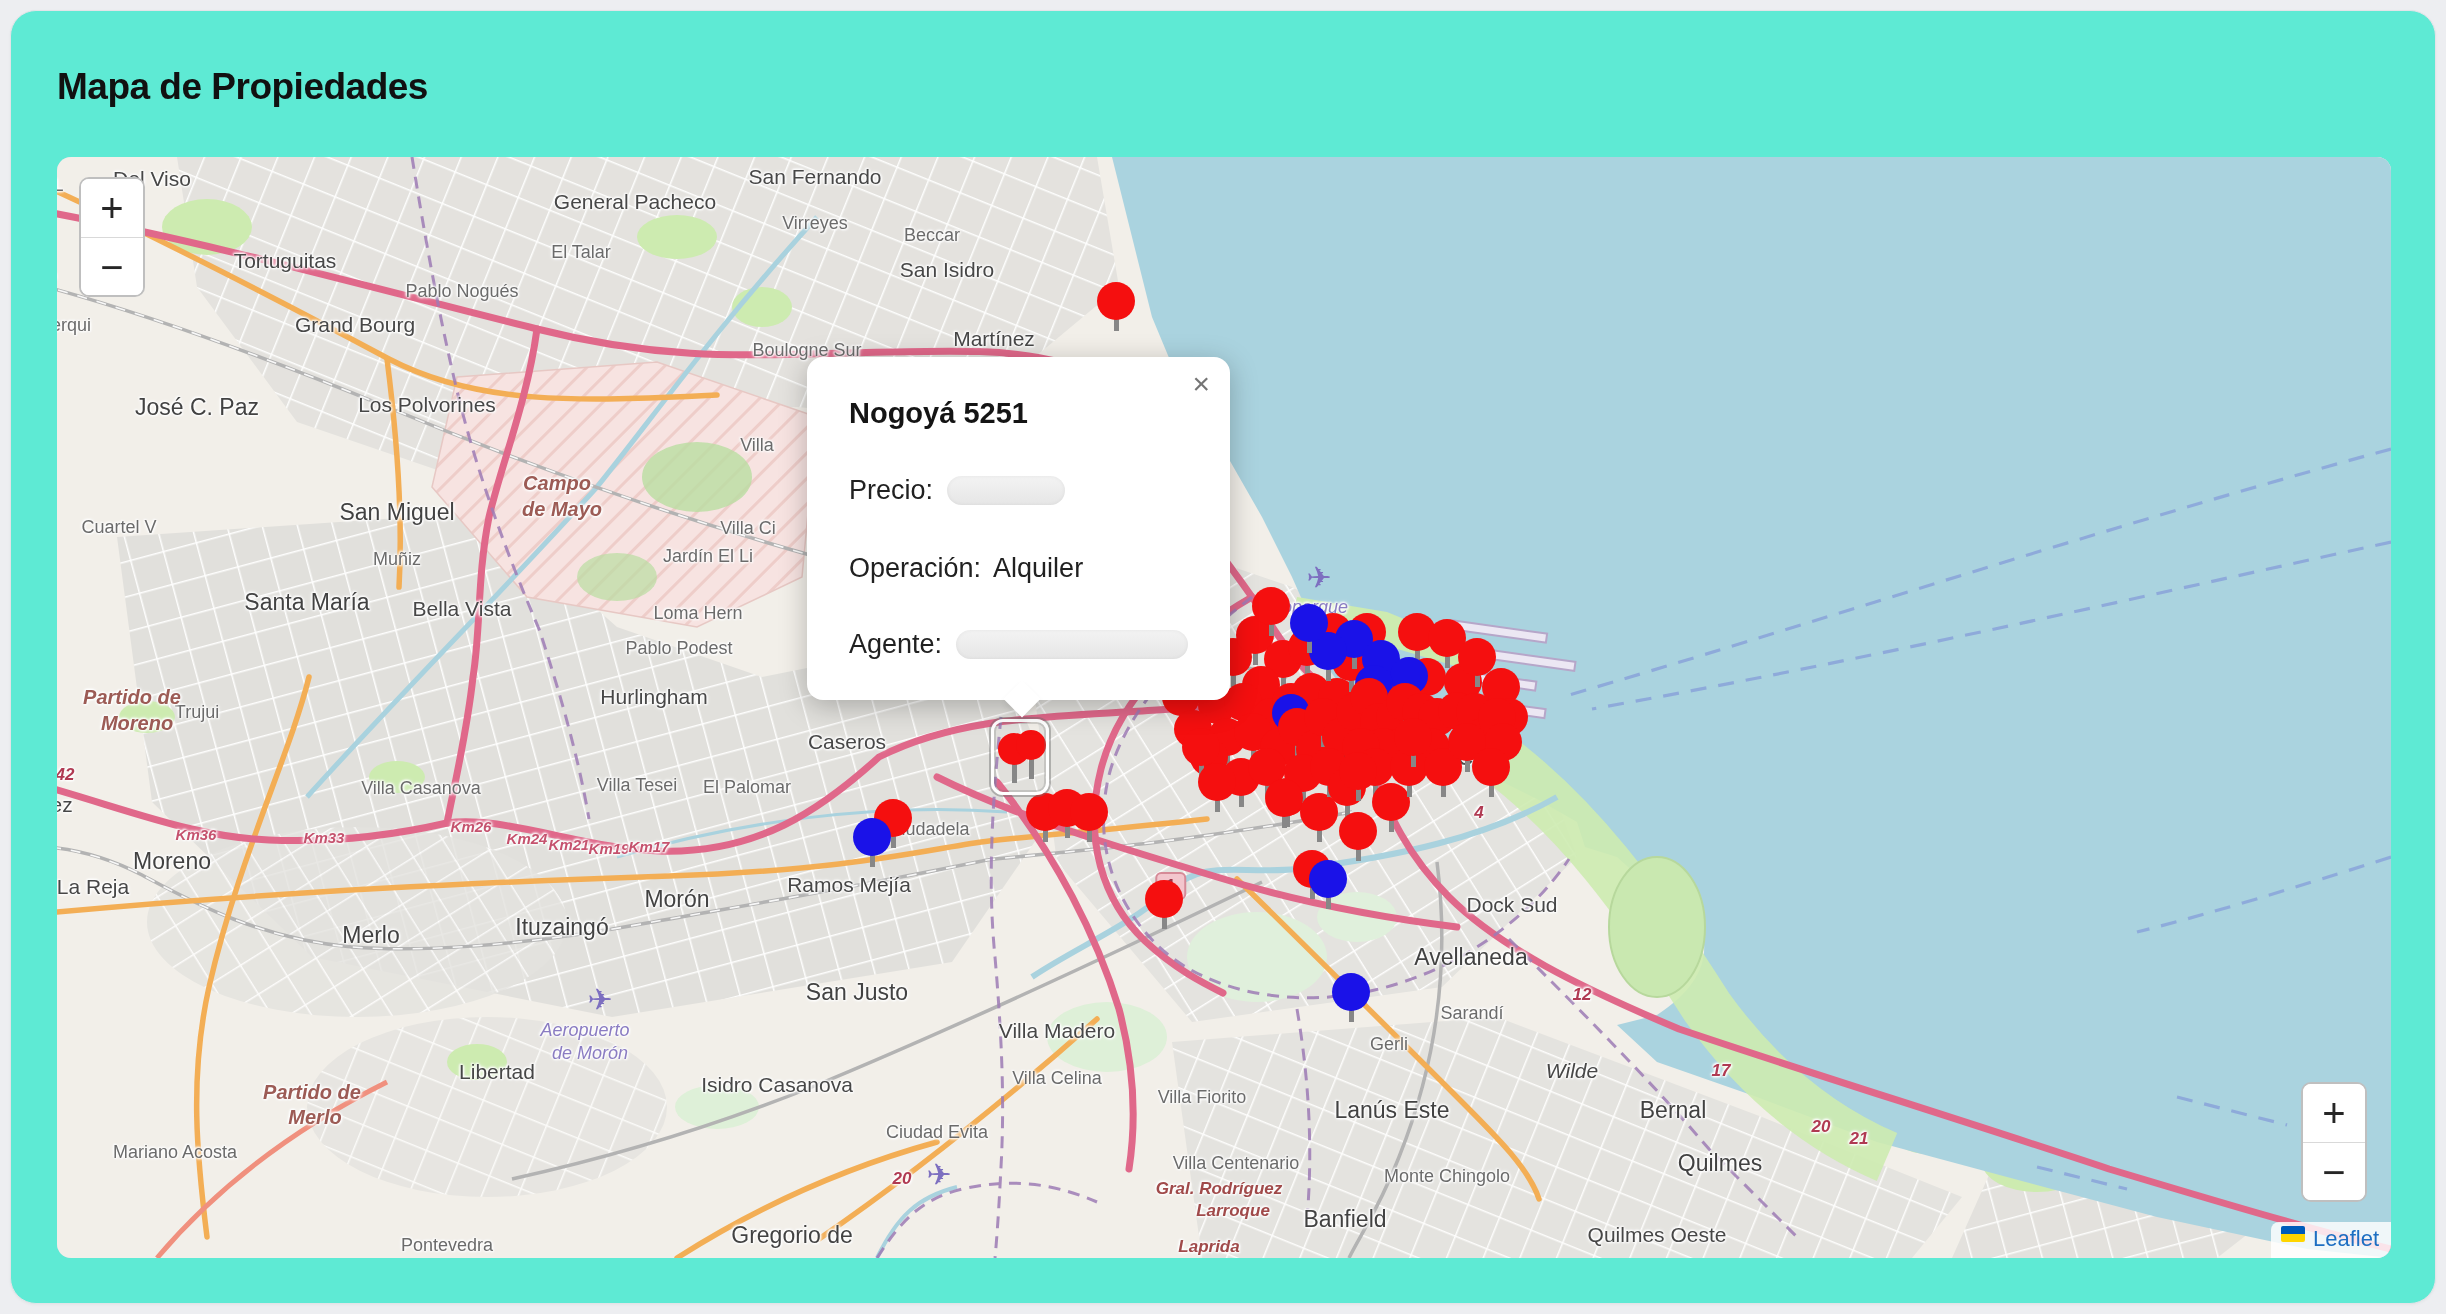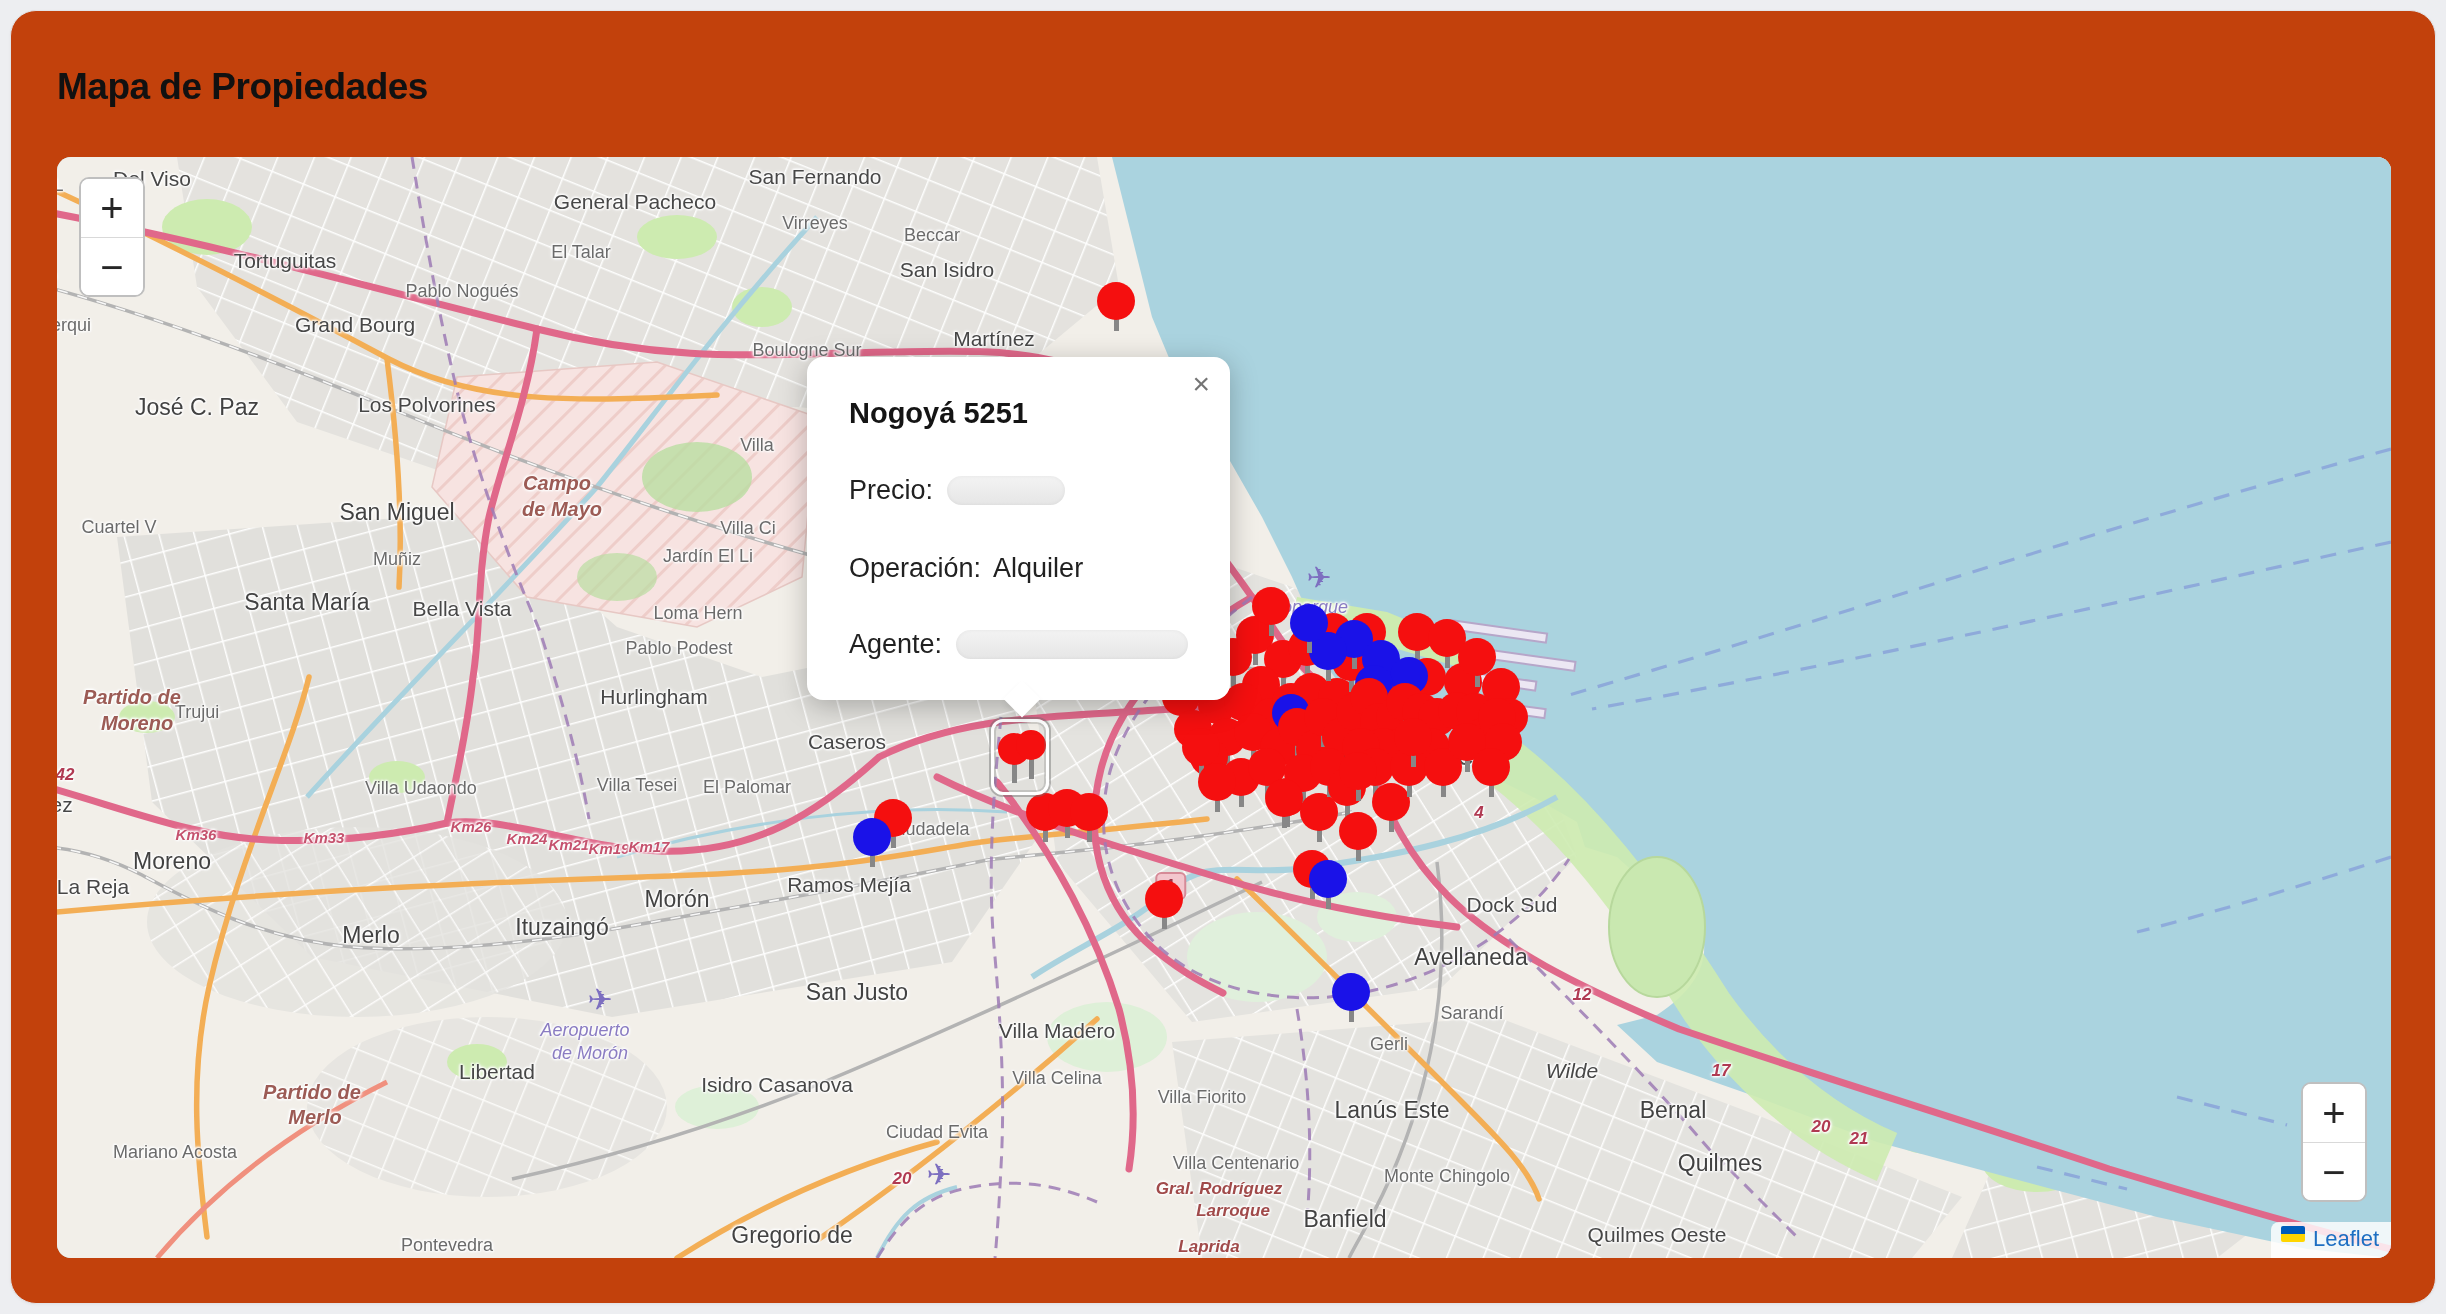--- a/index.html
+++ b/index.html
@@ -1,17 +1,17 @@
 <!DOCTYPE html>
 <html><head>
 <meta charset="utf-8">
 <style>
   html,body{margin:0;padding:0;background:#edeef1;font-family:"Liberation Sans",sans-serif;}
   .stage{position:relative;width:2446px;height:1314px;background:#edeef1;overflow:hidden;}
-  .card{position:absolute;left:10px;top:10px;right:10px;bottom:10px;background:#c2410c;border:1px solid #e3e4e8;border-radius:26px;box-shadow:0 1px 3px rgba(0,0,0,.04);}
+  .card{position:absolute;left:10px;top:10px;right:10px;bottom:10px;background:#5eead4;border:1px solid #e3e4e8;border-radius:26px;box-shadow:0 1px 3px rgba(0,0,0,.04);}
   .hdr{position:absolute;left:46px;right:46px;top:28px;height:96px;display:flex;align-items:center;justify-content:space-between;}
   .title{font-size:37px;font-weight:700;color:#111;margin:0;letter-spacing:-.5px;}
   .toggles{display:flex;align-items:center;gap:46px;}
   .tg{display:flex;align-items:center;gap:16px;cursor:pointer;}
   .pill{position:relative;width:62px;height:34px;border-radius:17px;background:#191919;display:inline-block;}
   .knob{position:absolute;right:1px;top:1px;width:32px;height:32px;border-radius:50%;background:#fff;border:2px solid #191919;box-sizing:border-box;}
   .tg-lb{font-size:29px;font-weight:700;color:#111;}
   .map{position:absolute;left:46px;top:146px;width:2334px;height:1101px;border-radius:14px;overflow:hidden;background:#aad3df;}
   .map svg{position:absolute;left:0;top:0;width:100%;height:100%;}
   
@@ -213,21 +213,21 @@
           <span class="lb lb-town" style="left: 405px; top: 452px;">Bella Vista</span>
           <span class="lb lb-small" style="left: 691px; top: 371px;">Villa Ci</span>
           <span class="lb lb-small" style="left: 651px; top: 399px;">Jardín El Li</span>
           <span class="lb lb-small" style="left: 641px; top: 456px;">Loma Hern</span>
           <span class="lb lb-small" style="left: 622px; top: 491px;">Pablo Podest</span>
           <span class="lb lb-town" style="left: 570px; top: 540px; margin-left: 27px;">Hurlingham</span>
           <span class="lb lb-small" style="left: 140px; top: 555px;">Trujui</span>
           <span class="lb lb-area" style="left: 75px; top: 540px;">Partido de</span>
           <span class="lb lb-area" style="left: 80px; top: 566px;">Moreno</span>
           <span class="lb lb-town" style="left: 790px; top: 585px;">Caseros</span>
-          <span class="lb lb-small" style="left: 364px; top: 631px;">Villa Udaondo</span>
+          <span class="lb lb-small" style="left: 364px; top: 631px;">Villa Casanova</span>
           <span class="lb lb-small" style="left: 580px; top: 628px;">Villa Tesei</span>
           <span class="lb lb-small" style="left: 690px; top: 630px;">El Palomar</span>
           <span class="lb lb-big" style="left: 115px; top: 704px;">Moreno</span>
           <span class="lb lb-small" style="left: 872px; top: 672px;">Ciudadela</span>
           <span class="lb lb-town" style="left: 36px; top: 730px;">La Reja</span>
           <span class="lb lb-big" style="left: 620px; top: 742px;">Morón</span>
           <span class="lb lb-town" style="left: 792px; top: 728px;">Ramos Mejía</span>
           <span class="lb lb-big" style="left: 314px; top: 778px;">Merlo</span>
           <span class="lb lb-big" style="left: 505px; top: 770px;">Ituzaingó</span>
           <span class="lb lb-big" style="left: 800px; top: 835px;">San Justo</span>

